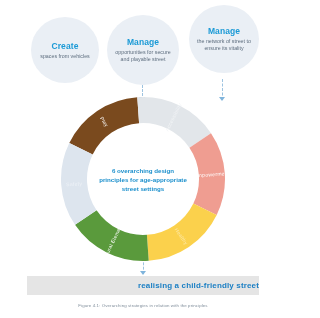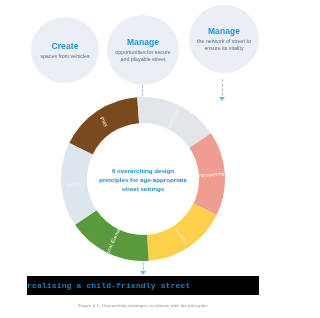--- a/index.html
+++ b/index.html
@@ -96,25 +96,24 @@
     font-weight: bold;
   }
 
   
   #banner {
     position: absolute;
     left: 27px;
     top: 276px;
     width: 232px;
     height: 19px;
-    background: #000000;
+    background: #e5e5e5;
     display: flex;
     align-items: center;
-    justify-content: flex-start;
-    font-family: Liberation Mono, monospace;
+    justify-content: flex-end;
   }
   #banner-label {
     color: #1b7fc4;
     font-weight: bold;
     font-size: 8px;
     letter-spacing: .15px;
   }
 
   
   #caption {

